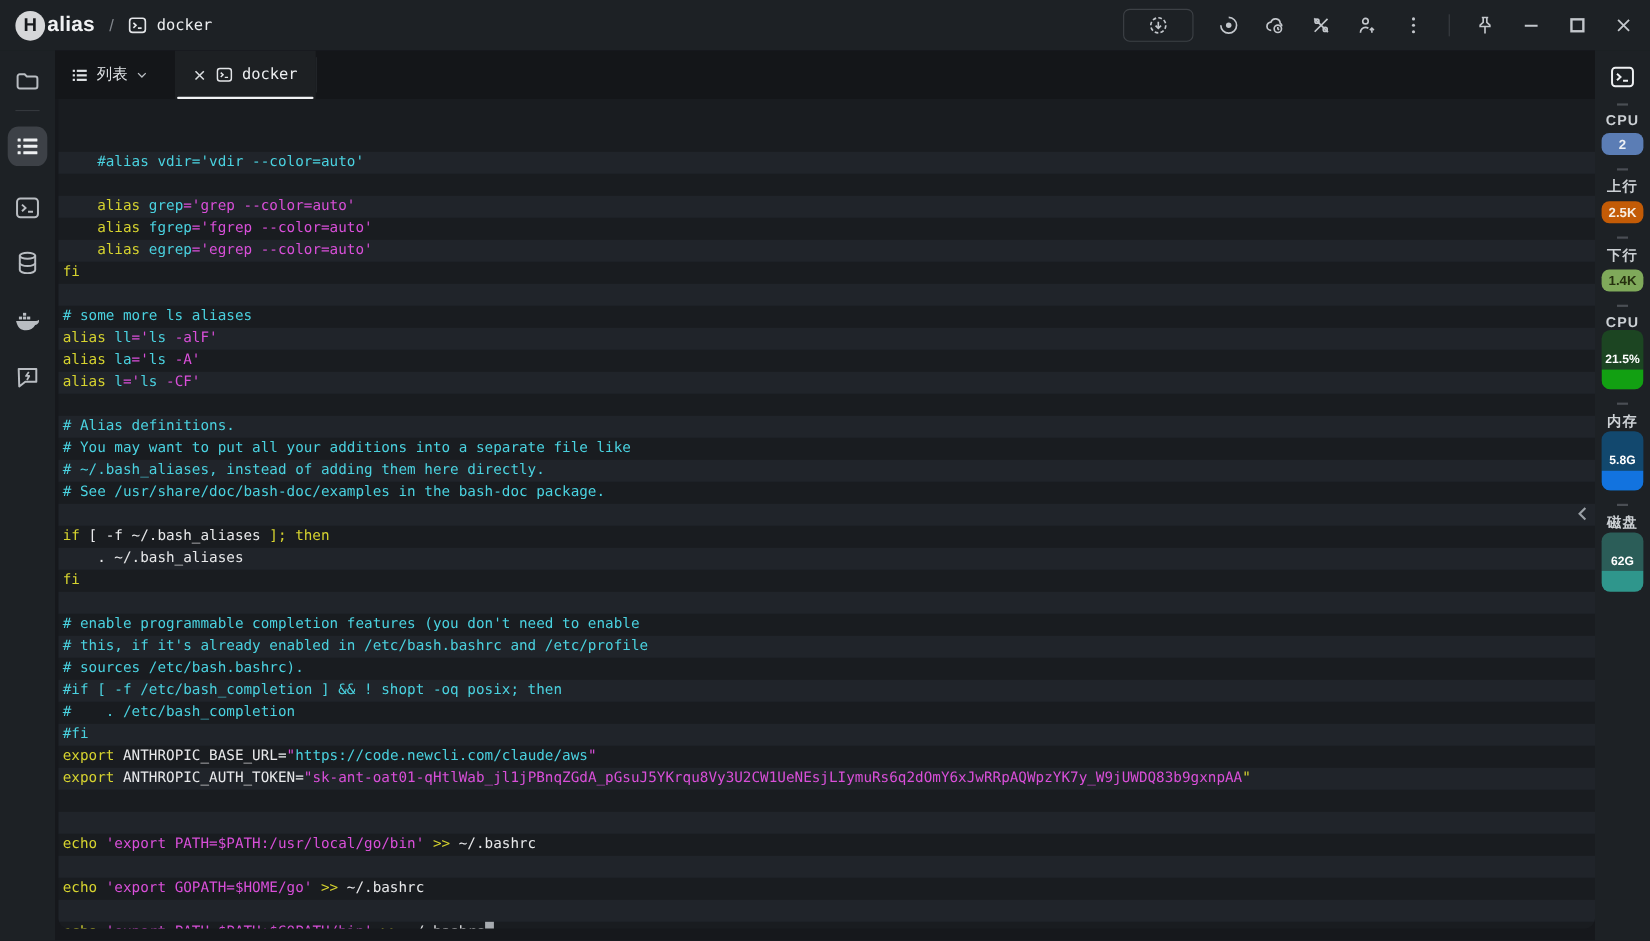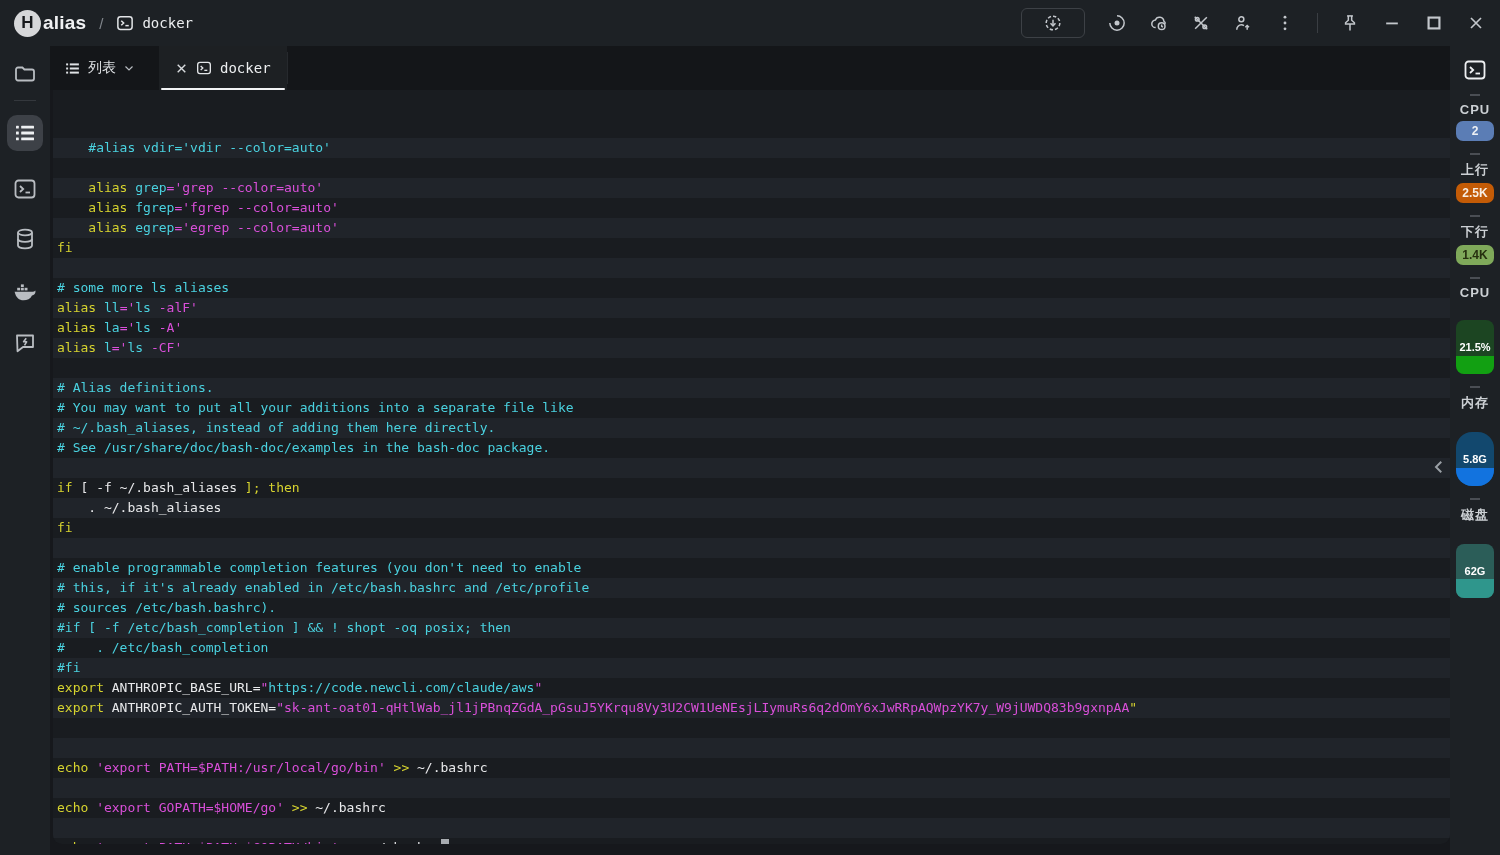--- a/index.html
+++ b/index.html
@@ -60,21 +60,21 @@
 
   
   .rightrail{position:absolute;right:0;top:46px;bottom:0;width:50px;background:#1d2125;
              display:flex;flex-direction:column;align-items:center}
   .rr-term{width:24px;height:24px;color:#eef0f2;margin-top:12px;cursor:pointer}
   .mon-sec{display:flex;flex-direction:column;align-items:center;margin-top:12px}
   .mon-dash{width:10px;height:2px;background:#4a4e54}
   .mon-label{margin-top:6px;font-size:13px;font-weight:bold;color:#ccd0d4;letter-spacing:1px}
   .mon-badge{margin-top:4px;width:38px;height:20px;border-radius:7px;font-size:12px;font-weight:bold;
              display:flex;align-items:center;justify-content:center}
-  .mon-gauge{margin-top:20px;width:38px;height:54px;border-radius:8px;position:relative;overflow:hidden}
+  .mon-gauge{margin-top:0;width:38px;height:54px;border-radius:8px;position:relative;overflow:hidden}
   .mon-gauge .fill{position:absolute;left:0;right:0;bottom:0}
   .mon-gauge .val{position:absolute;inset:0;display:flex;align-items:center;justify-content:center;
                   color:#fff;font-size:11px;font-weight:bold}
   svg{display:block}
 </style>
 </head>
 <body>
 
 <div class="topbar">
   <div class="brand">
@@ -292,21 +292,21 @@
         <div class="mon-dash"></div>
         <div class="mon-label">CPU</div>
         <div class="mon-gauge" style="background: rgb(28, 69, 34);">
           <div class="fill" style="background: rgb(18, 160, 18); height: 33%;"></div>
           <div class="val">21.5%</div>
         </div>
       </div>
       <div class="mon-sec">
         <div class="mon-dash"></div>
         <div class="mon-label">内存</div>
-        <div class="mon-gauge" style="background: rgb(18, 72, 110); border-radius: 16px;">
+        <div class="mon-gauge" style="background: rgb(18, 72, 110);">
           <div class="fill" style="background: rgb(18, 115, 223); height: 34%;"></div>
           <div class="val">5.8G</div>
         </div>
       </div>
       <div class="mon-sec">
         <div class="mon-dash"></div>
         <div class="mon-label">磁盘</div>
         <div class="mon-gauge" style="background: rgb(43, 93, 88);">
           <div class="fill" style="background: rgb(47, 150, 140); height: 35%;"></div>
           <div class="val">62G</div>

